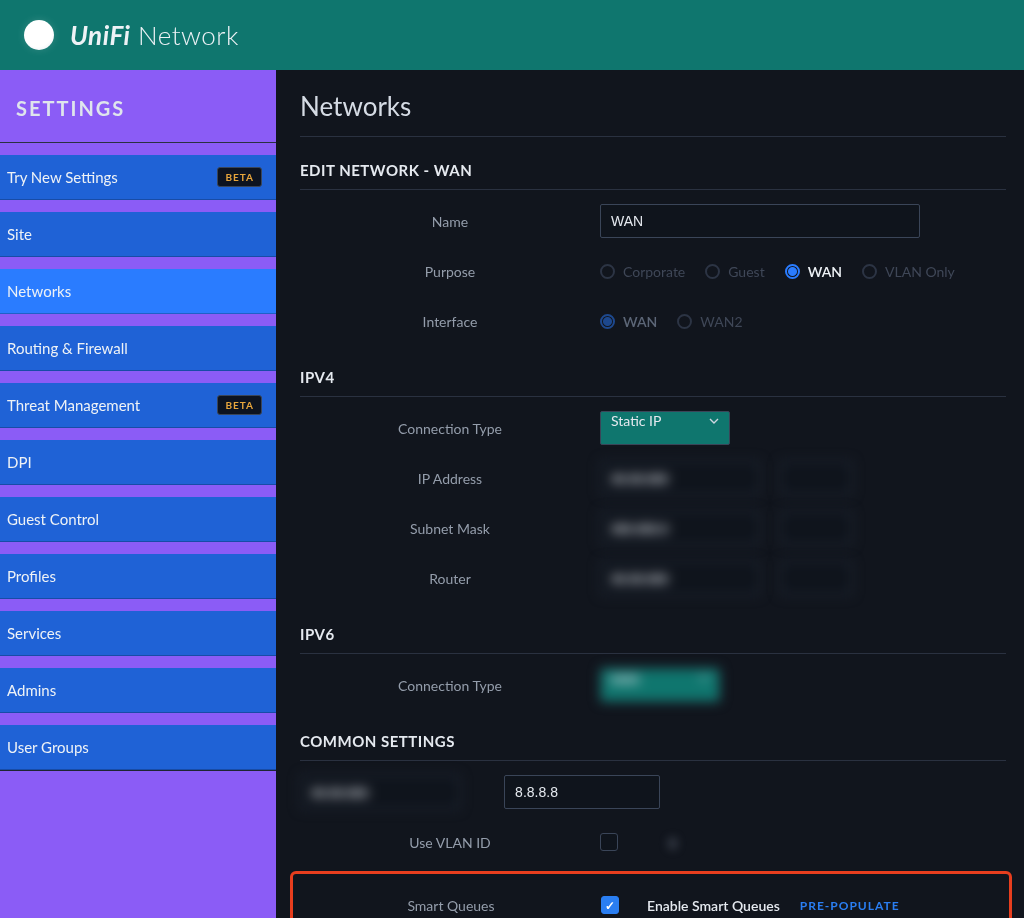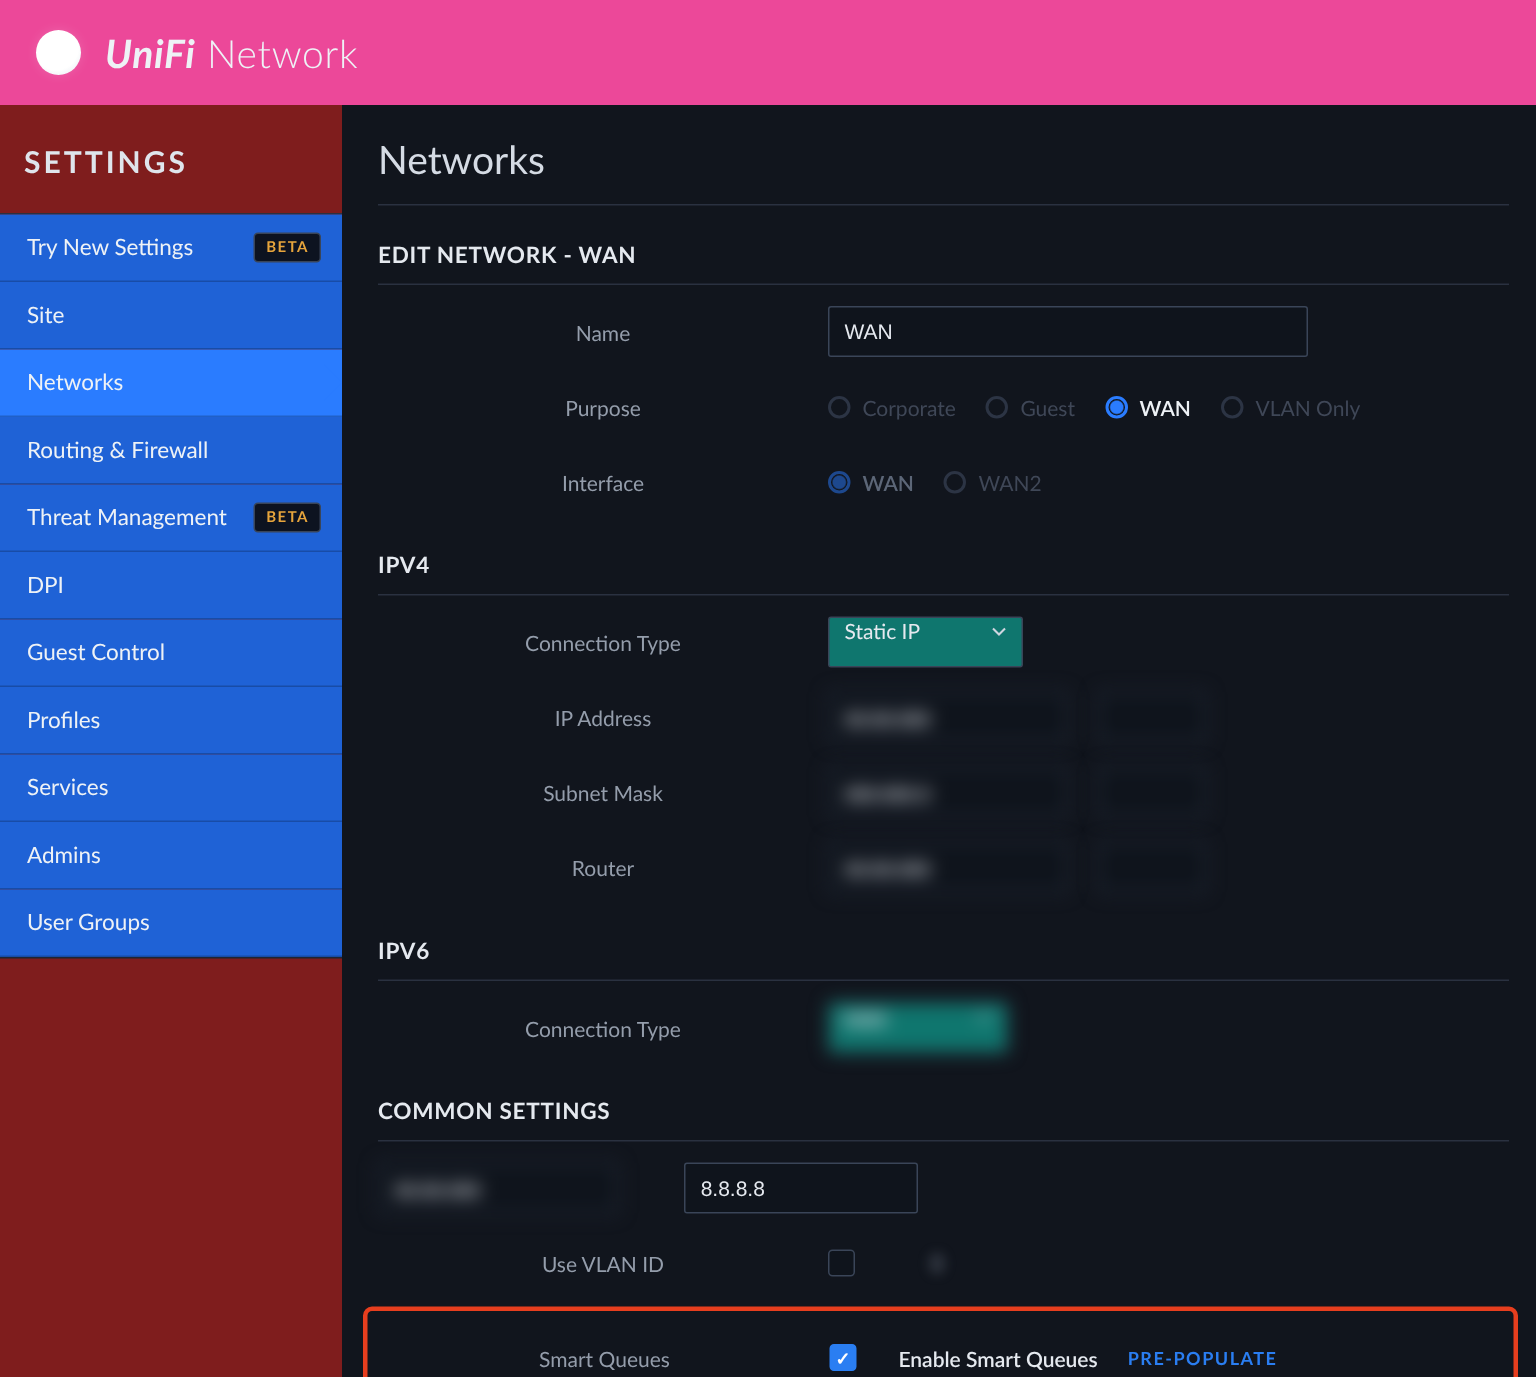--- a/index.html
+++ b/index.html
@@ -11,60 +11,61 @@
     color: #c7cdd6;
     overflow: hidden;
   }
 
   
   .topbar {
     height: 70px;
     display: flex;
     align-items: center;
     padding-left: 24px;
-    background: #ec4899;
+    background: #0f766e;
   }
   .brand-logo {
     width: 30px; height: 30px;
     border-radius: 50%;
     background: radial-gradient(circle at 45% 40%, #ffffff 60%, #dfe6ef 100%);
     margin-right: 16px;
     box-shadow: 0 0 8px rgba(255,255,255,0.15);
   }
   .brand {
     font-size: 26px;
     font-weight: 300;
     color: #eef2f6;
     letter-spacing: 0.5px;
   }
   .brand .strong { font-weight: 700; font-style: italic; }
 
   .app { display: flex; height: calc(918px - 70px); }
 
   
-  .sidebar { width: 228px; flex-shrink: 0; background: #7f1d1d; }
+  .sidebar { width: 276px; flex-shrink: 0; background: #8b5cf6; }
   .sidebar-title {
     font-size: 20px;
     font-weight: 700;
     letter-spacing: 2px;
     color: #dfe5ec;
     padding: 26px 16px 22px 16px;
     border-bottom: 1px solid #2a3140;
   }
   .side-group { border-bottom: 1px solid #1f2633; }
   .side-item {
     display: flex; align-items: center;
     justify-content: space-between;
     height: 45px;
-    padding: 0 14px 0 18px;
+    padding: 0 14px 0 7px;
     font-size: 15px;
     color: #eef2f6;
     background: #1f62d6;
     border-bottom: 1px solid rgba(0,0,0,0.22);
     cursor: pointer;
+    margin-top: 12px;
   }
   .side-group.secondary .side-item { background: #11151d; color: #cfd6e0; }
   .side-item.active { background: #2a7cff; position: relative; }
   .side-item.active::after {
     content: "";
     position: absolute;
     right: -12px; top: 50%;
     transform: translateY(-50%);
     border: 12px solid transparent;
     border-left-color: #2a7cff;

